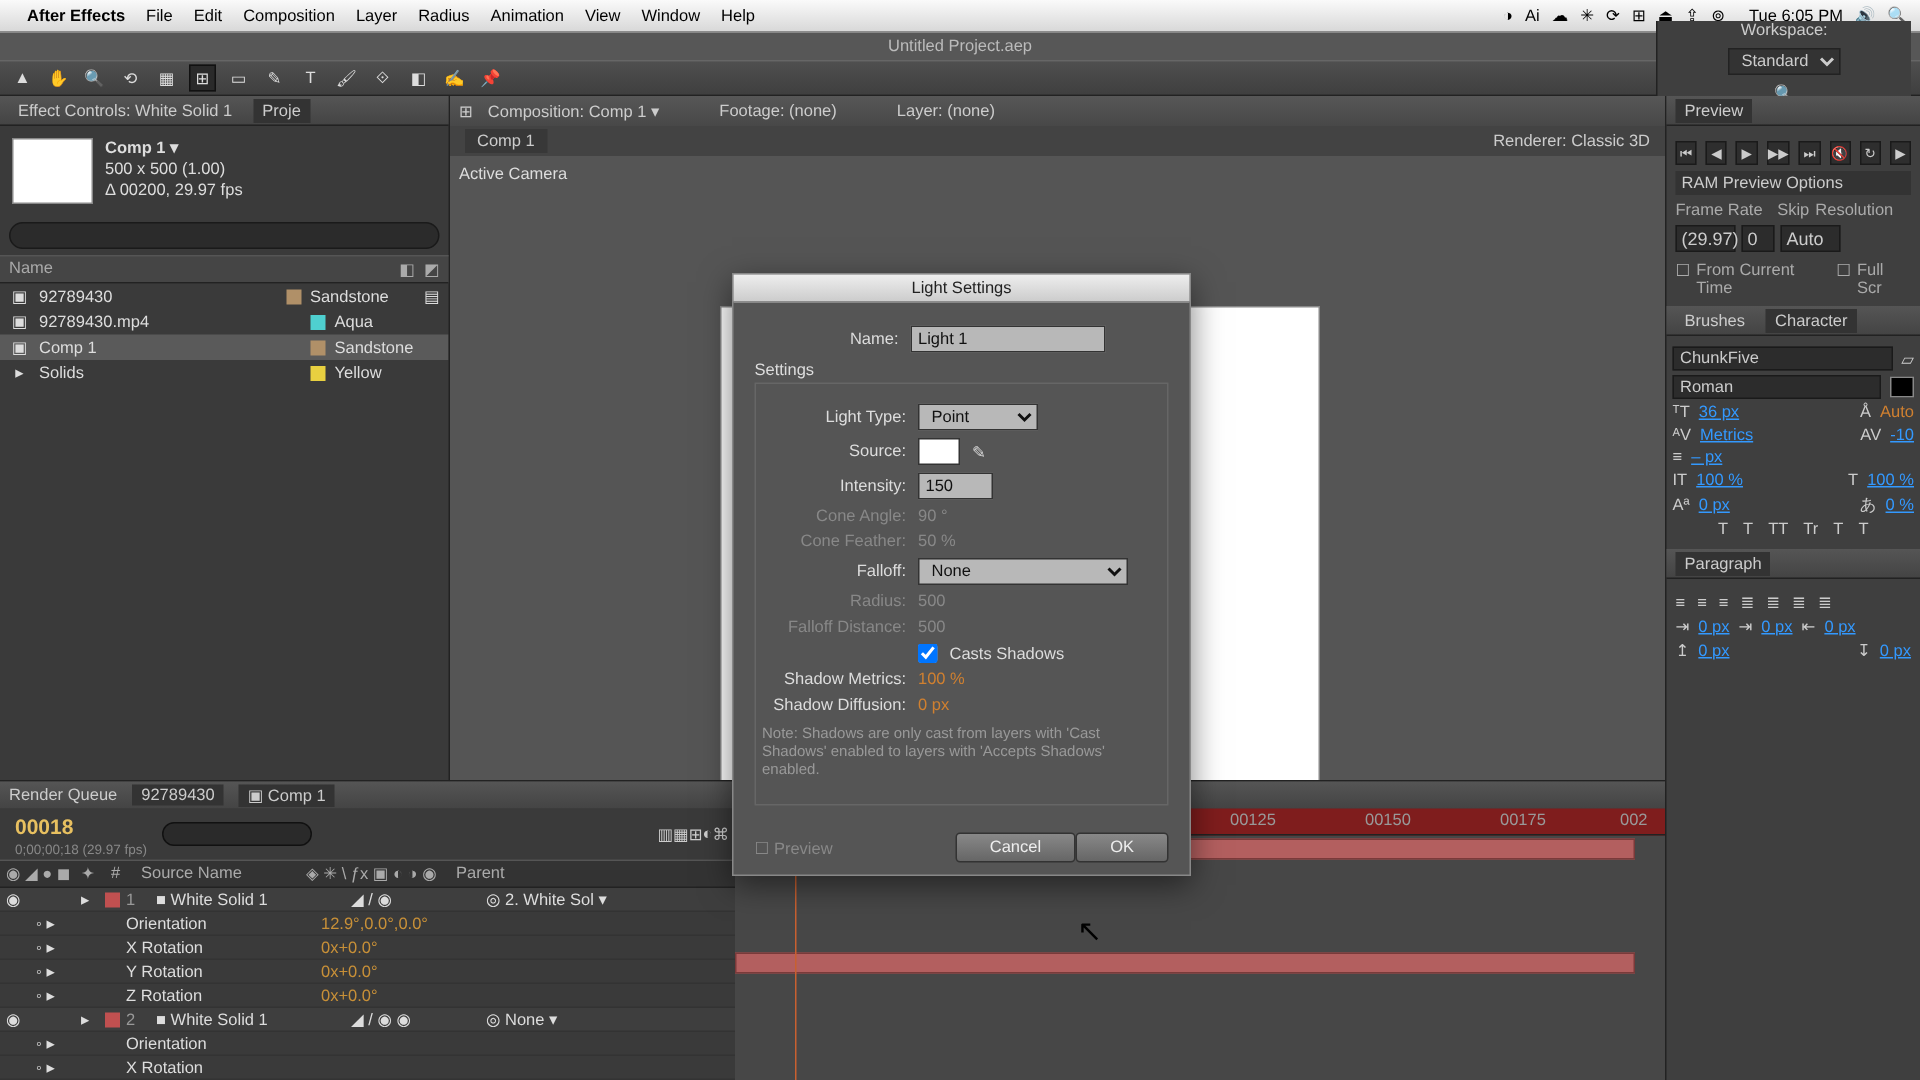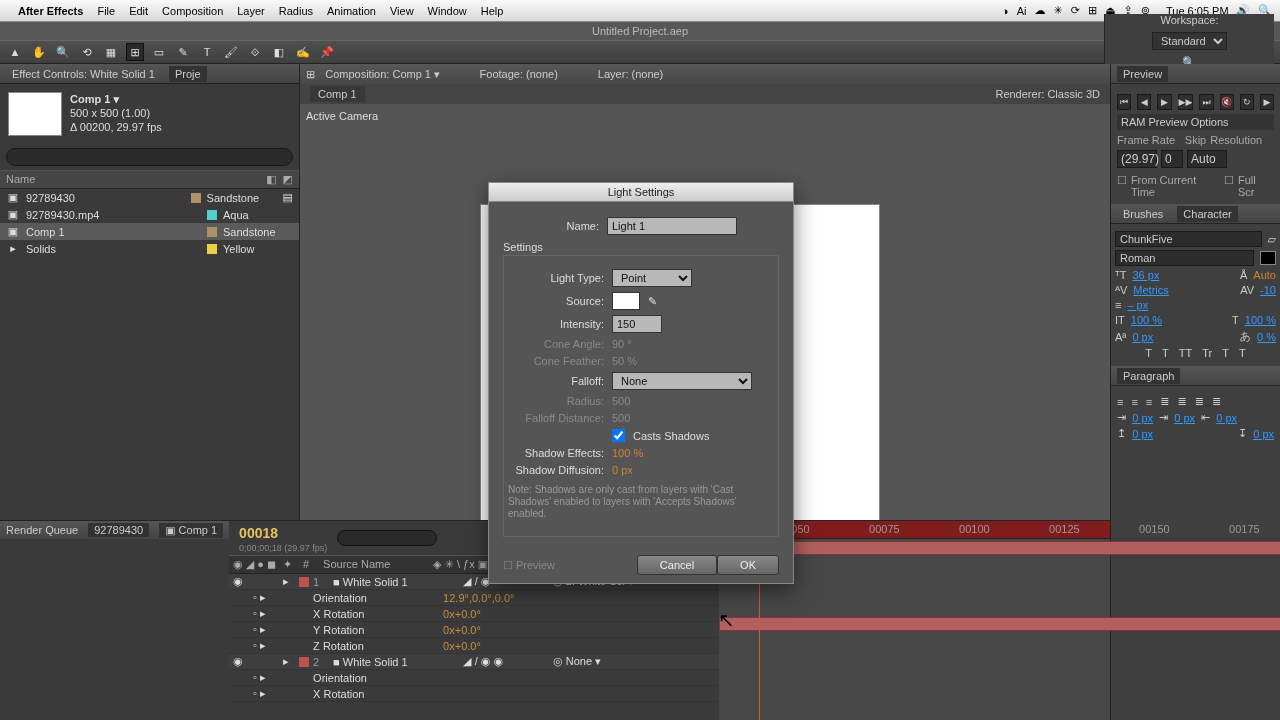--- a/index.html
+++ b/index.html
@@ -37,21 +37,21 @@
 .proj-row .icon { width:14px; text-align:center; }
 .proj-row.sel { background:#5a5a5a; }
 .proj-row .label { flex:1; }
 .proj-foot { height:20px; background:#3a3a3a; border-top:1px solid #555; display:flex; align-items:center; padding:0 6px; gap:6px; color:#aaa; }
 .comp-tabs { height:20px; background:linear-gradient(#575757,#484848); display:flex; align-items:center; padding:0 6px; gap:10px; color:#ccc; }
 .comp-sub { height:20px; background:#434343; display:flex; align-items:center; padding:0 10px; color:#ccc; justify-content:space-between; }
 .viewer { flex:1; background:#555; position:relative; }
 .viewer .label { position:absolute; top:6px; left:6px; color:#ddd; }
 .viewer .canvas { position:absolute; top:100px; left:180px; width:400px; height:320px; background:#fff; border:1px solid #888; }
 .viewer-foot { height:22px; background:linear-gradient(#4a4a4a,#3c3c3c); border-top:1px solid #555; display:flex; align-items:center; padding:0 8px; gap:10px; color:#ccc; }
-.timeline { height: 200px; background:#3a3a3a; border-top:1px solid #222; display:flex; }
+.timeline { height: 200px; background:#3a3a3a; border-top:1px solid #222; display:flex; flex-direction:column; }
 .tl-tabs { height:18px; background:linear-gradient(#555,#444); display:flex; align-items:center; padding:0 6px; gap:10px; color:#ccc; }
 .tl-left { width:490px; display:flex; flex-direction:column; }
 .tl-right { flex:1; position:relative; background:#474747; }
 .tl-time { color:#e8c060; padding:2px 6px; }
 .tl-cols { display:flex; background:#333; color:#aaa; padding:2px 4px; border-top:1px solid #555; border-bottom:1px solid #222; font-size:10px; }
 .tl-rows { flex:1; overflow:auto; }
 .tl-row { display:flex; align-items:center; padding:1px 4px; color:#ddd; border-bottom:1px solid #333; font-size:10px; }
 .tl-row.layer { background:#3e3e3e; }
 .tl-row .num { width:20px; color:#999; }
 .tl-row .name { width:130px; }
@@ -501,21 +501,21 @@
       <div class="dlg-row">
           <span class="lbl dim">Falloff Distance:</span>
           <span class="link dim">500</span>
         </div>
       <div class="dlg-row">
           <span class="lbl"></span>
           <input type="checkbox" checked="" style=""> 
           <span>Casts Shadows</span>
         </div>
       <div class="dlg-row">
-          <span class="lbl">Shadow Effects:</span>
+          <span class="lbl">Shadow Metrics:</span>
           <span class="link">100 %</span>
         </div>
       <div class="dlg-row">
           <span class="lbl">Shadow Diffusion:</span>
           <span class="link">0 px</span>
         </div>
       <div class="dlg-note">Note: Shadows are only cast from layers with 'Cast Shadows' enabled to layers with 'Accepts Shadows' enabled.</div>
     </div>
   </div>
   <div class="dlg-buttons">

